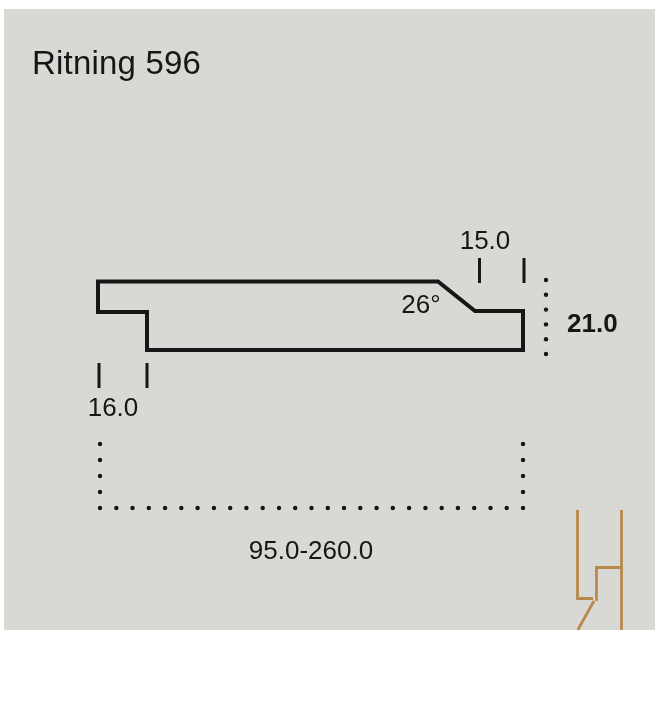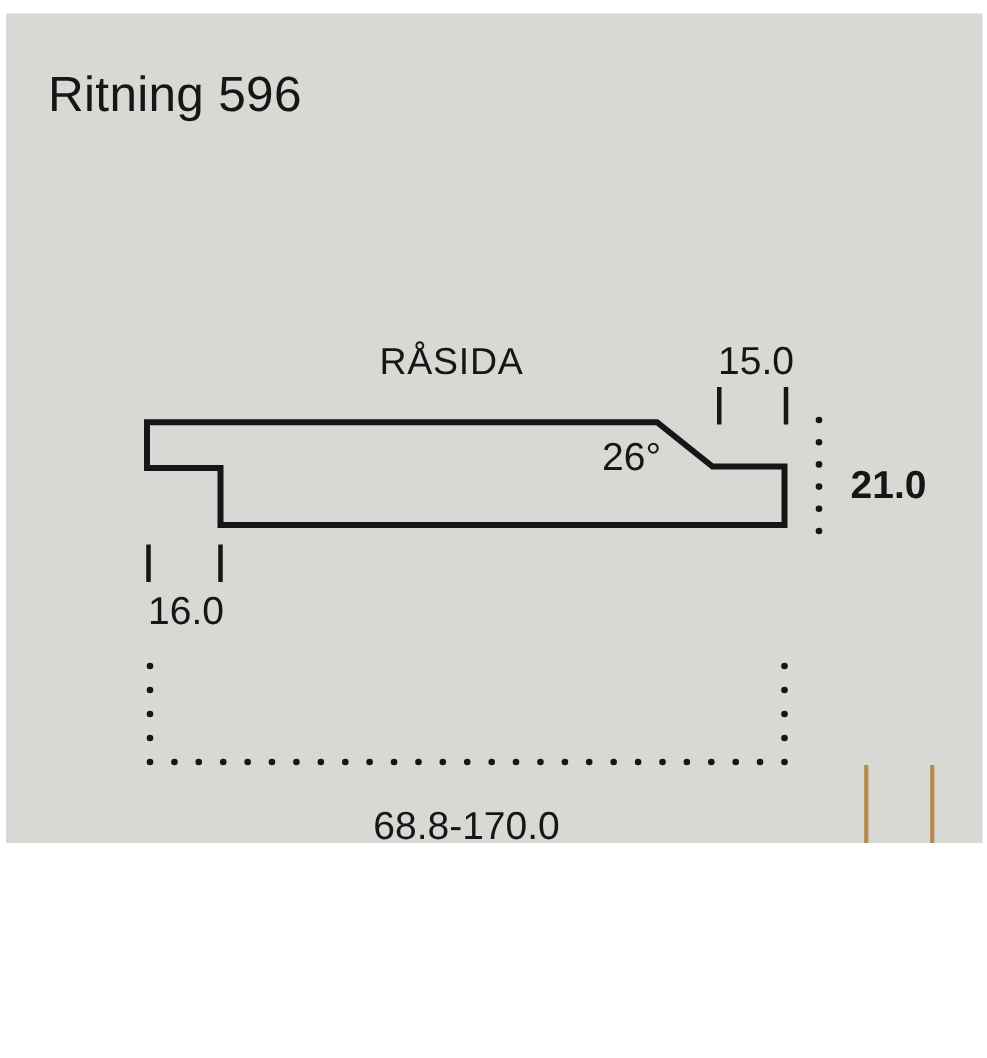--- a/index.html
+++ b/index.html
@@ -4,21 +4,21 @@
 <style>
   html, body {
     margin: 0;
     padding: 0;
     background: #ffffff;
     font-family: "Liberation Sans", "DejaVu Sans", sans-serif;
   }
   #stage {
     position: relative;
     width: 658px;
-    height: 562px;
+    height: 630px;
     background: #ffffff;
     overflow: hidden;
   }
   #panel {
     position: absolute;
     left: 4px;
     top: 9px;
     width: 651px;
     height: 688px;
     background: #d8d9d4;
@@ -48,24 +48,24 @@
     top: 229px;
     font-size: 25px;
     font-weight: 500;
     transform: translateX(-50%);
     letter-spacing: 0.5px;
   }
   .dim {
     font-size: 26px;
     font-weight: 400;
   }
-  .dim-15 { left: 504px; top: 227px; transform: translateX(-50%); }
+  .dim-15 { left: 485px; top: 227px; transform: translateX(-50%); }
   .dim-54 { left: 421px; top: 291px; transform: translateX(-50%); }
   .dim-21 { left: 567px; top: 310px; font-weight: bold; }
-  .dim-16 { left: 124px; top: 394px; transform: translateX(-50%); }
+  .dim-16 { left: 113px; top: 394px; transform: translateX(-50%); }
   .dim-width { left: 311px; top: 537px; transform: translateX(-50%); }
 </style>
 </head>
 <body>
 
 <div id="stage">
   <div id="panel"></div>
 
   <svg id="drawing-svg" viewBox="0 0 658 705" xmlns="http://www.w3.org/2000/svg">
 
@@ -127,19 +127,18 @@
 
     <g fill="none" stroke="#b8894c" stroke-width="2.8" stroke-linejoin="miter">
       <path d="M 577.5,510 L 577.5,598.5 L 593,598.5"></path>
       <path d="M 621.5,567.5 L 596.5,567.5 L 596.5,601"></path>
       <path d="M 621.5,510 L 621.5,681"></path>
       <path d="M 594,601 L 578.5,628.5 L 578.5,681"></path>
     </g>
   </svg>
 
   <div class="label page-title">Ritning 596</div>
-  <div class="label surface-label">RÅSIDA</div>
   <div class="label dim dim-15">15.0</div>
   <div class="label dim dim-54">26°</div>
   <div class="label dim dim-21">21.0</div>
   <div class="label dim dim-16">16.0</div>
-  <div class="label dim dim-width">68.8-170.0</div>
+  <div class="label dim dim-width">95.0-260.0</div>
 </div>
 
 </body></html>

